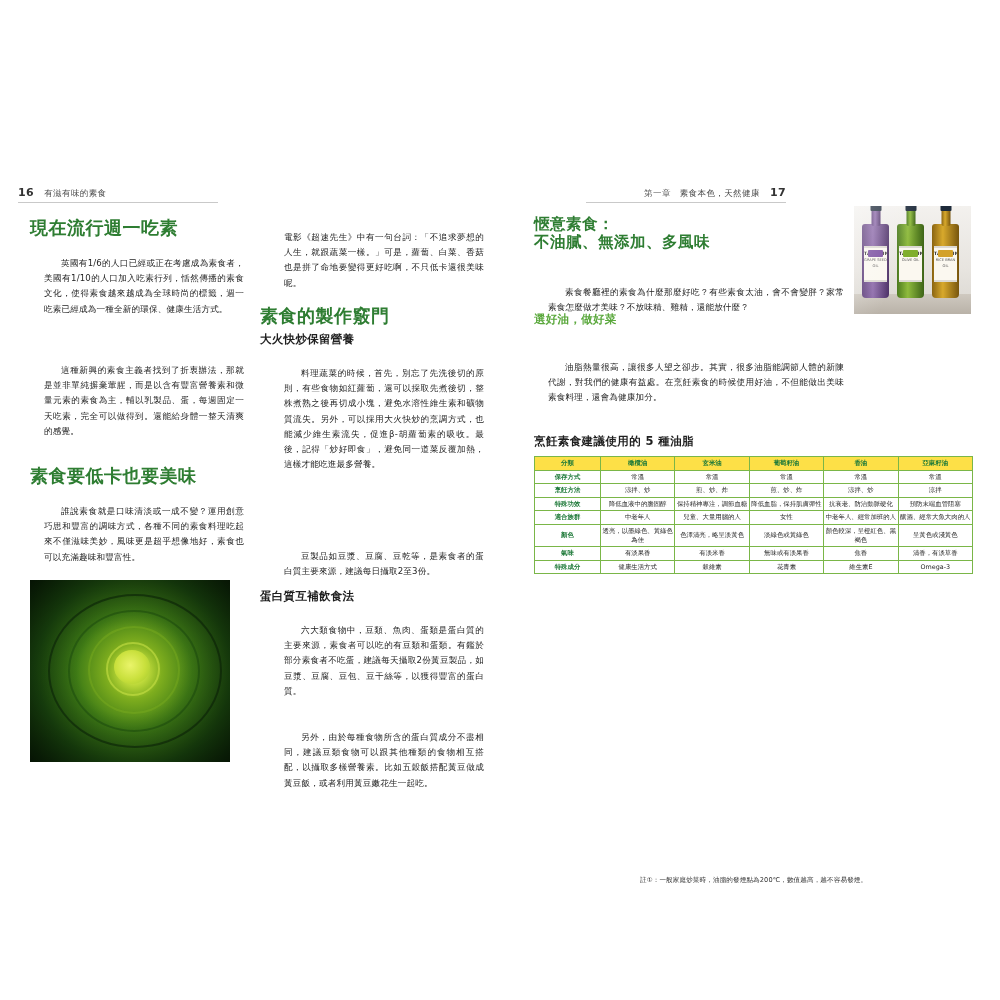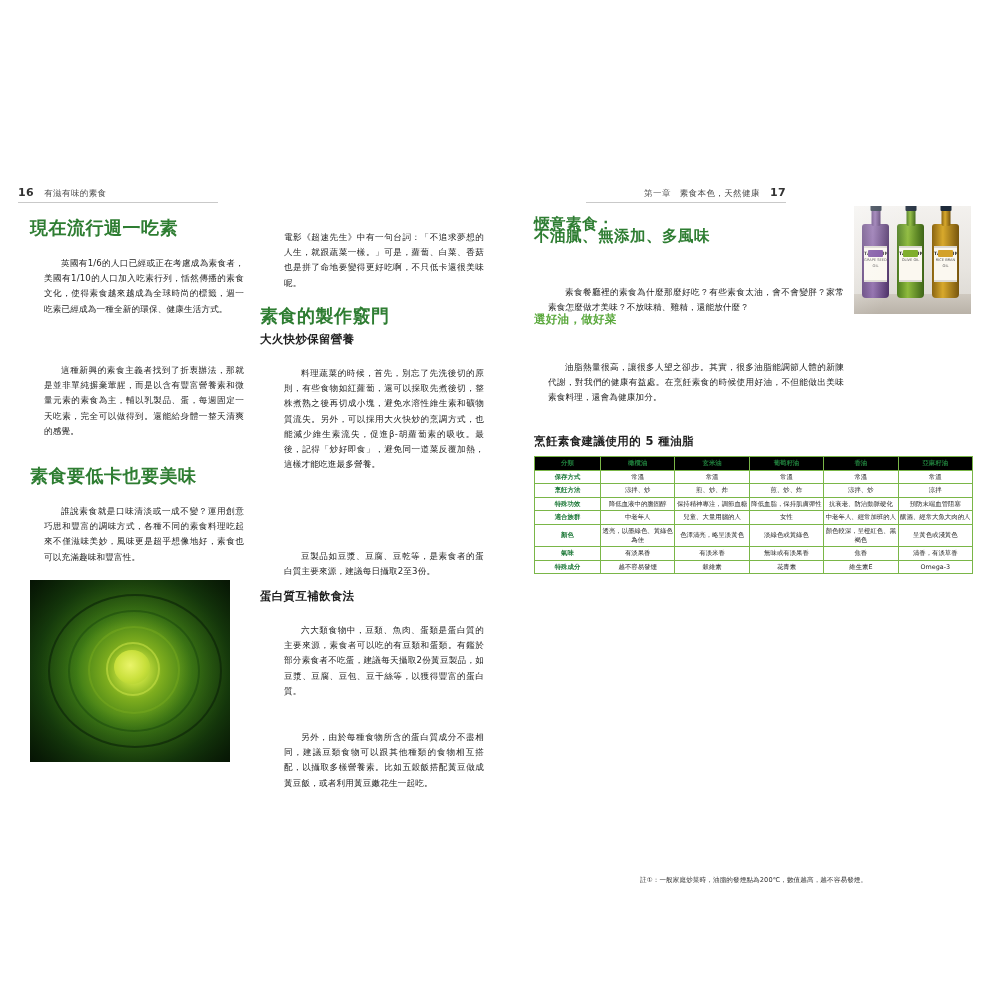--- a/index.html
+++ b/index.html
@@ -199,21 +199,21 @@
     line-height: 8.6px;
     color: #1f1f1f;
     text-align: center;
     vertical-align: middle;
     padding: 2px 1px;
     word-break: break-all;
   }
   table.oils th {
     color: #1f7a3a;
     font-weight: bold;
-    background: #000000;
+    background: #fde047;
   }
   table.oils td.rowhead {
     color: #1f7a3a;
     font-weight: bold;
   }
   .tbl-note {
     position: absolute;
     left: 640px;
     top: 700px;
     font-size: 6.6px;
@@ -268,21 +268,21 @@
 
   <p class="body indent" style="left:270px; top:359px; width:200px;">豆製品如豆漿、豆腐、豆乾等，是素食者的蛋白質主要來源，建議每日攝取2至3份。</p>
 
   <div class="h3" style="left:260px; top:413px;">蛋白質互補飲食法</div>
 
   <p class="body indent" style="left:270px; top:433px; width:200px;">六大類食物中，豆類、魚肉、蛋類是蛋白質的主要來源，素食者可以吃的有豆類和蛋類。有鑑於部分素食者不吃蛋，建議每天攝取2份黃豆製品，如豆漿、豆腐、豆包、豆干絲等，以獲得豐富的蛋白質。</p>
 
   <p class="body indent" style="left:270px; top:540px; width:200px;">另外，由於每種食物所含的蛋白質成分不盡相同，建議豆類食物可以跟其他種類的食物相互搭配，以攝取多樣營養素。比如五穀飯搭配黃豆做成黃豆飯，或者利用黃豆嫩花生一起吃。</p>
 
   <div class="h2 big" style="left:534px; top:38px;">愜意素食：</div>
-  <div class="h2 big" style="left:534px; top:50px;">不油膩、無添加、多風味</div>
+  <div class="h2 big" style="left:534px; top:56px;">不油膩、無添加、多風味</div>
 
   <p class="body indent" style="left:534px; top:95px; width:296px;">素食餐廳裡的素食為什麼那麼好吃？有些素食太油，會不會變胖？家常素食怎麼做才美味？不放味精、雞精，還能放什麼？</p>
 
   <div class="h3 green" style="left:534px; top:136px;">選好油，做好菜</div>
 
   <p class="body indent" style="left:534px; top:170px; width:296px;">油脂熱量很高，讓很多人望之卻步。其實，很多油脂能調節人體的新陳代謝，對我們的健康有益處。在烹飪素食的時候使用好油，不但能做出美味素食料理，還會為健康加分。</p>
 
   <div class="photo-oils">
     <div class="shelf"></div>
     <div class="bottle b1">
@@ -380,21 +380,21 @@
       <tr>
         <td class="rowhead">氣味</td>
         <td>有淡果香</td>
         <td>有淡米香</td>
         <td>無味或有淡果香</td>
         <td>焦香</td>
         <td>清香，有淡草香</td>
       </tr>
       <tr>
         <td class="rowhead">特殊成分</td>
-        <td>越不容易發煙</td>
+        <td>健康生活方式</td>
         <td>穀維素</td>
         <td>花青素</td>
         <td>維生素E</td>
         <td>Omega-3</td>
       </tr>
     </tbody>
   </table>
 
   <div class="tbl-note">註①：一般家庭炒菜時，油脂的發煙點為200℃，數值越高，越不容易發煙。</div>
 

